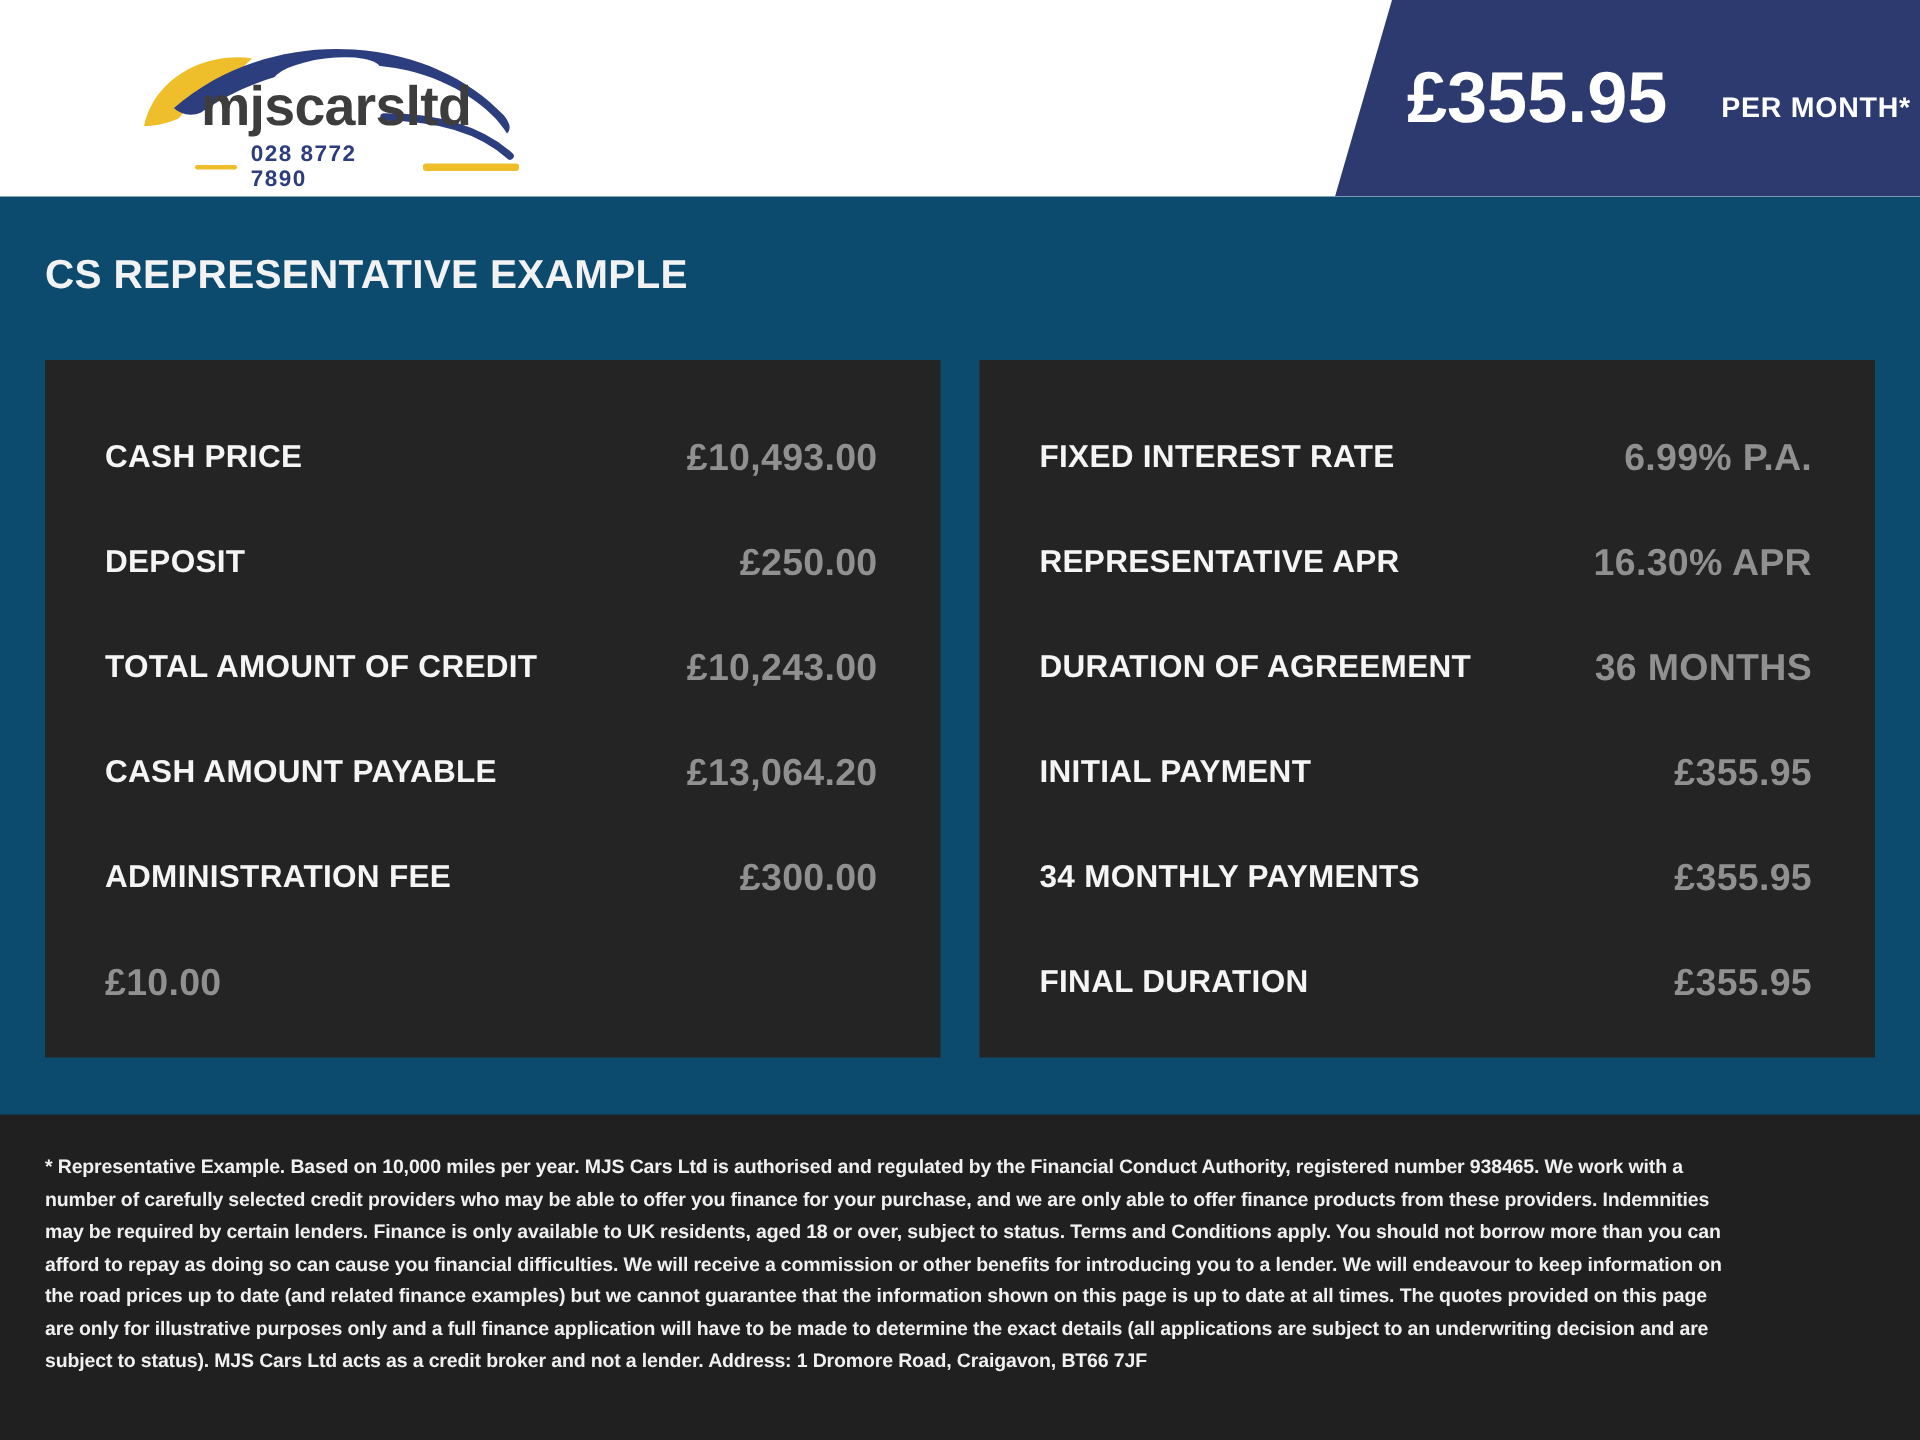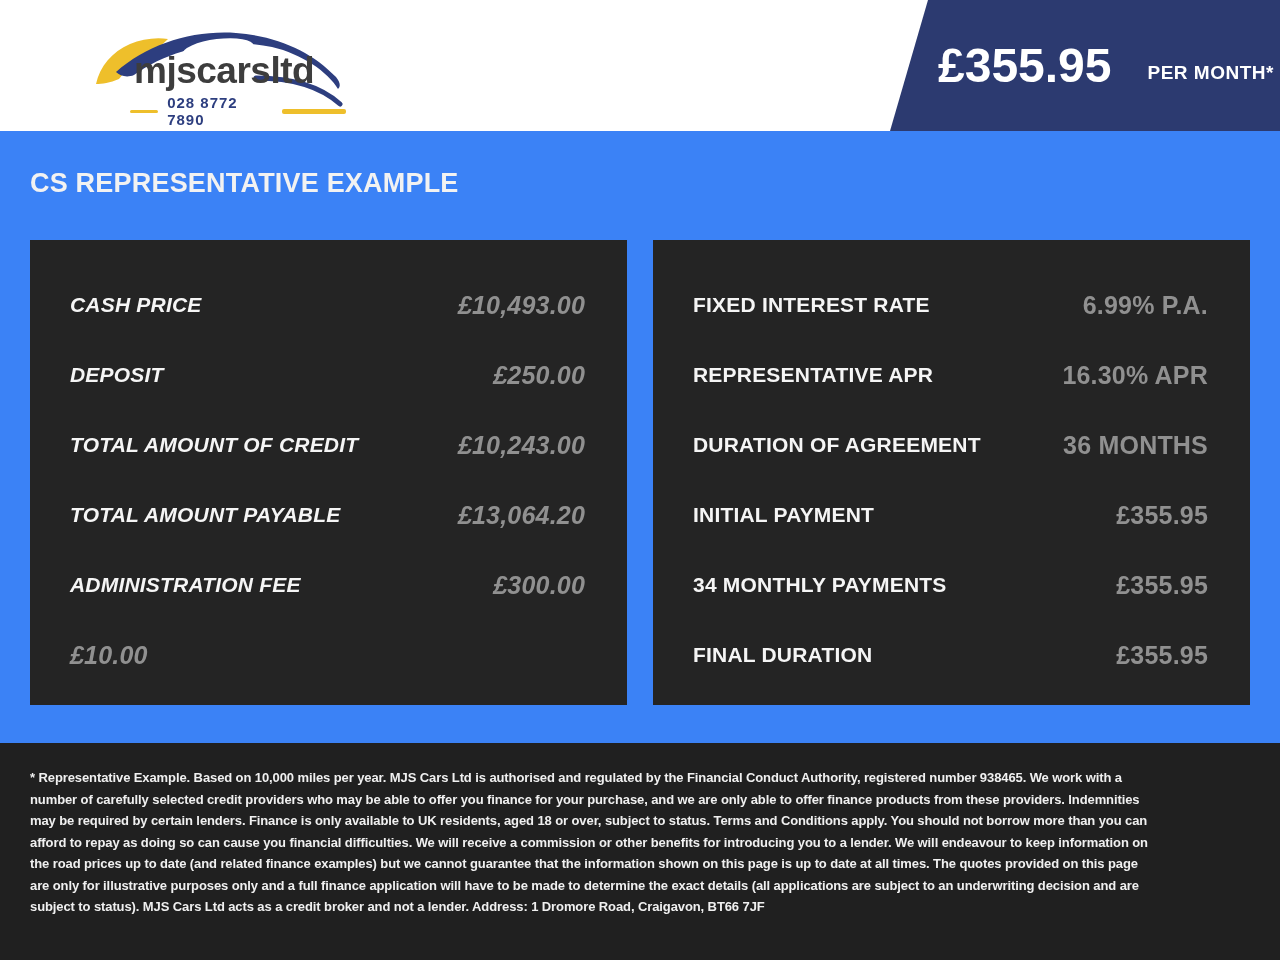--- a/index.html
+++ b/index.html
@@ -1,18 +1,18 @@
 <!DOCTYPE html>
 <html><head>
 <meta charset="utf-8">
 <style>
   * { margin:0; padding:0; box-sizing:border-box; }
   html,body { width:1280px; height:960px; overflow:hidden; }
   body { font-family:"Liberation Sans", sans-serif; background:#1a1a1a; }
-  .page { position:relative; width:1280px; height:960px; background:#3b82f6; }
+  .page { position:relative; width:1280px; height:960px; background:#0c4a6e; }
 
   
   .header { position:absolute; left:0; top:0; width:1280px; height:131px; background:#ffffff; }
 
   .logo { position:absolute; left:88px; top:22px; width:258px; height:96px; }
   .logo svg { position:absolute; left:0; top:0; }
   .logo-text { position:absolute; left:46px; top:30px; font-size:37px; font-weight:bold;
                color:#3d3d3d; letter-spacing:-0.5px; line-height:1; }
   .phone-row { position:absolute; left:42px; top:72px; display:flex; align-items:center; gap:9px; }
   .phone-line { background:#eebf2b; border-radius:2px; }
@@ -26,21 +26,21 @@
   .price-amount { margin-left:48px; font-size:48px; font-weight:bold; color:#ffffff; letter-spacing:0; }
   .price-period { margin-left:36px; margin-top:14px; font-size:19px; font-weight:bold; color:#ffffff;
                   letter-spacing:0.5px; }
 
   
   .page-title { position:absolute; left:30px; top:168px; font-size:27px; font-weight:bold;
                 color:#f2f2f2; letter-spacing:0.2px; }
 
   .panel { position:absolute; top:240px; width:597px; height:465px; background:#242424;
            padding:30px 0 0 0; }
-  .panel-left  { left:30px;font-style:italic; }
+  .panel-left  { left:30px; }
   .panel-right { left:653px; }
 
   .finance-row { height:70px; display:flex; align-items:center; justify-content:space-between;
                  padding:0 42px 0 40px; }
   .row-label { font-size:21px; font-weight:bold; color:#f5f5f5; letter-spacing:0.2px; white-space:nowrap; }
   .row-value { font-size:25px; font-weight:bold; color:#909090; letter-spacing:0.2px; white-space:nowrap; }
 
   
   .footer { position:absolute; left:0; top:743px; width:1280px; height:217px; background:#202020;
             padding:24px 96px 0 30px; }
@@ -88,21 +88,21 @@
     </div>
     <div class="finance-row">
       <span class="row-label">DEPOSIT</span>
       <span class="row-value">£250.00</span>
     </div>
     <div class="finance-row">
       <span class="row-label">TOTAL AMOUNT OF CREDIT</span>
       <span class="row-value">£10,243.00</span>
     </div>
     <div class="finance-row">
-      <span class="row-label">TOTAL AMOUNT PAYABLE</span>
+      <span class="row-label">CASH AMOUNT PAYABLE</span>
       <span class="row-value">£13,064.20</span>
     </div>
     <div class="finance-row">
       <span class="row-label">ADMINISTRATION FEE</span>
       <span class="row-value">£300.00</span>
     </div>
     <div class="finance-row">
       <span class="row-value">£10.00</span>
     </div>
   </div>

